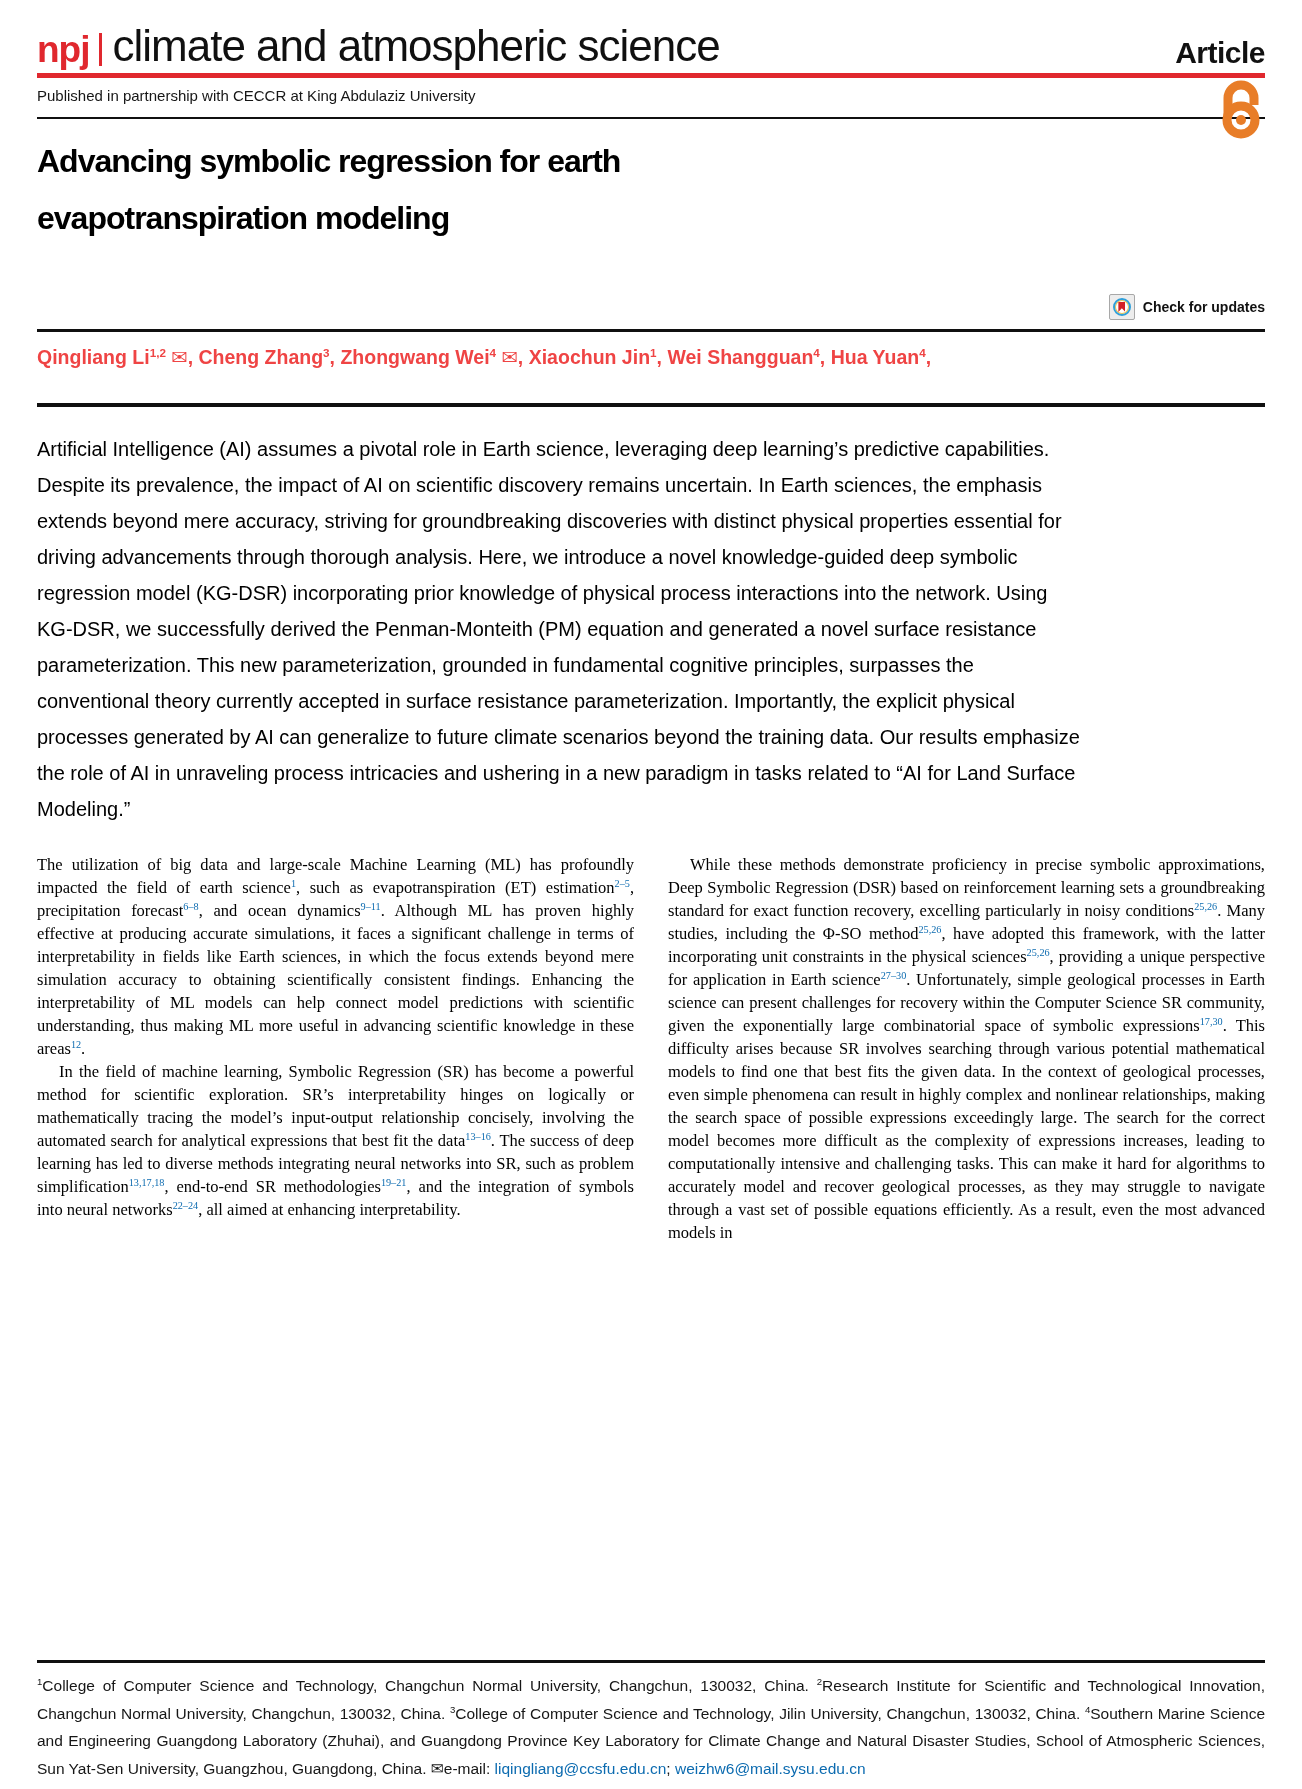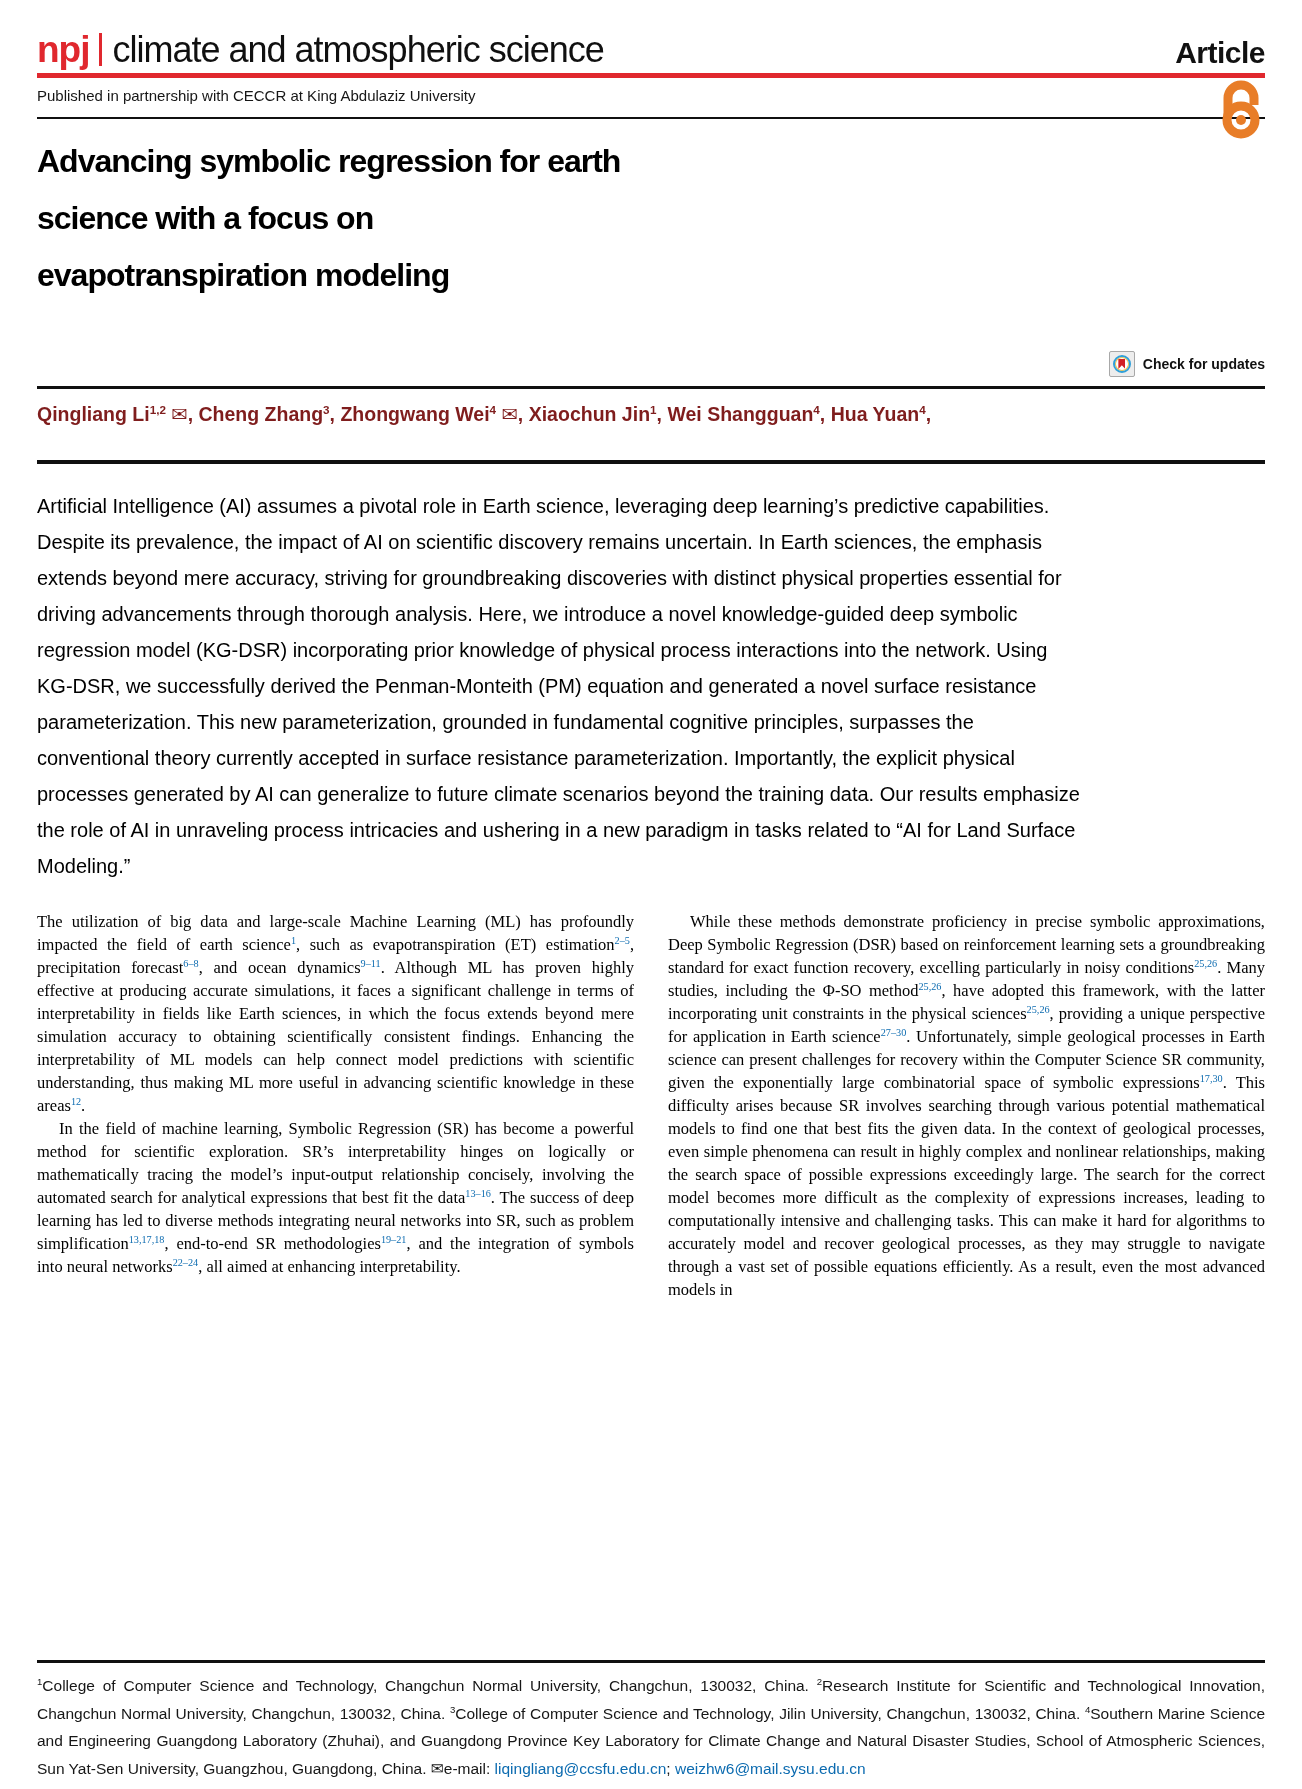--- a/index.html
+++ b/index.html
@@ -7,21 +7,21 @@
   .page {
     position:relative; width:1302px; height:1789px; margin:12px auto;
     background:#ffffff; padding:12px 37px 0 37px; overflow:hidden;
     font-family:"Liberation Sans", sans-serif; color:#111;
   }
   
   .header-row { display:flex; justify-content:space-between; align-items:flex-end; height:44px; }
   .brand { display:flex; align-items:flex-end; gap:10px; }
   .brand-npj { color:#e0282e; font-size:37px; font-weight:700; letter-spacing:-1px; line-height:1; }
   .brand-sep { width:3px; height:33px; background:#e0282e; margin-bottom:2px; }
-  .brand-journal { font-size:36px; font-weight:400; letter-spacing:-1px; line-height:1; color:#101010; }
+  .brand-journal { font-size:44px; font-weight:400; letter-spacing:-1px; line-height:1; color:#101010; }
   .article-label { font-size:30px; font-weight:700; letter-spacing:-0.5px; line-height:1; }
   .red-rule { height:5px; background:#e0282e; margin-top:5px; }
   .partnership { margin-top:9px; font-size:15px; color:#161616; }
   
   .oa-icon { position:absolute; top:58px; right:37px; width:48px; height:72px; }
   
   .doi-row { margin-top:96px; text-align:right; font-size:17px; }
   .doi-row a { color:#0c6bb0; text-decoration:none; }
   .thin-rule { margin-top:13px; height:2px; background:#101010; }
   .title { margin-top:14px; font-size:32px; font-weight:700; letter-spacing:-1px; line-height:57px; color:#000; }
@@ -29,21 +29,21 @@
   
   .cfu-row { margin-top:46px; display:flex; justify-content:flex-end; align-items:center; gap:8px; height:28px; }
   .cfu-box { width:26px; height:26px; background:#ededed; border:1px solid #a8a8a8; border-radius:2px;
              display:flex; align-items:center; justify-content:center; }
   .cfu-circle { width:18px; height:18px; border-radius:50%; border:2px solid #2f9fd9; background:#fff;
                 box-shadow:inset 0 0 0 1px #f6c343; display:flex; align-items:center; justify-content:center; }
   .cfu-ribbon { width:7px; height:10px; background:#d22027; clip-path:polygon(0 0,100% 0,100% 100%,50% 62%,0 100%); }
   .cfu-label { font-size:14px; font-weight:700; }
   .rule-3 { margin-top:8px; height:3px; background:#101010; }
   
-  .authors { margin-top:10px; font-size:19.5px; font-weight:700; line-height:31px; color:#7f1d1d; }
+  .authors { margin-top:10px; font-size:19.5px; font-weight:700; line-height:31px; color:#ef4444; }
   .authors sup { font-size:60%; line-height:0; }
   .rule-4 { margin-top:30px; height:3.5px; background:#101010; }
   
   .abstract { margin-top:24px; width:1045px; font-size:20px; line-height:36px; color:#000; }
   
   .columns { margin-top:26px; display:flex; gap:34px; font-family:"Liberation Serif", serif;
              font-size:16.5px; line-height:23px; color:#000; text-align:justify; }
   .col { width:597px; }
   .col p.indent { text-indent:22px; }
   .ref { color:#0c6bb0; font-size:62%; line-height:0; }
@@ -84,21 +84,20 @@
       <path d="M11 45 V28 A13 13 0 0 1 37 28 V35" fill="none" stroke="#e87d28" stroke-width="9"></path>
       <circle cx="24" cy="50" r="14" fill="none" stroke="#e87d28" stroke-width="9"></circle>
       <circle cx="24" cy="50" r="5" fill="#e87d28"></circle>
     </svg>
   </div>
 
   <div class="thin-rule"></div>
 
   <h1 class="title">
     <span>Advancing symbolic regression for earth</span>
-    <span>science with a focus on</span>
     <span>evapotranspiration modeling</span>
   </h1>
 
   <div class="cfu-row">
     <span class="cfu-box">
       <span class="cfu-circle">
           <span class="cfu-ribbon"></span>
         </span>
     </span>
     <span class="cfu-label">Check for updates</span>

